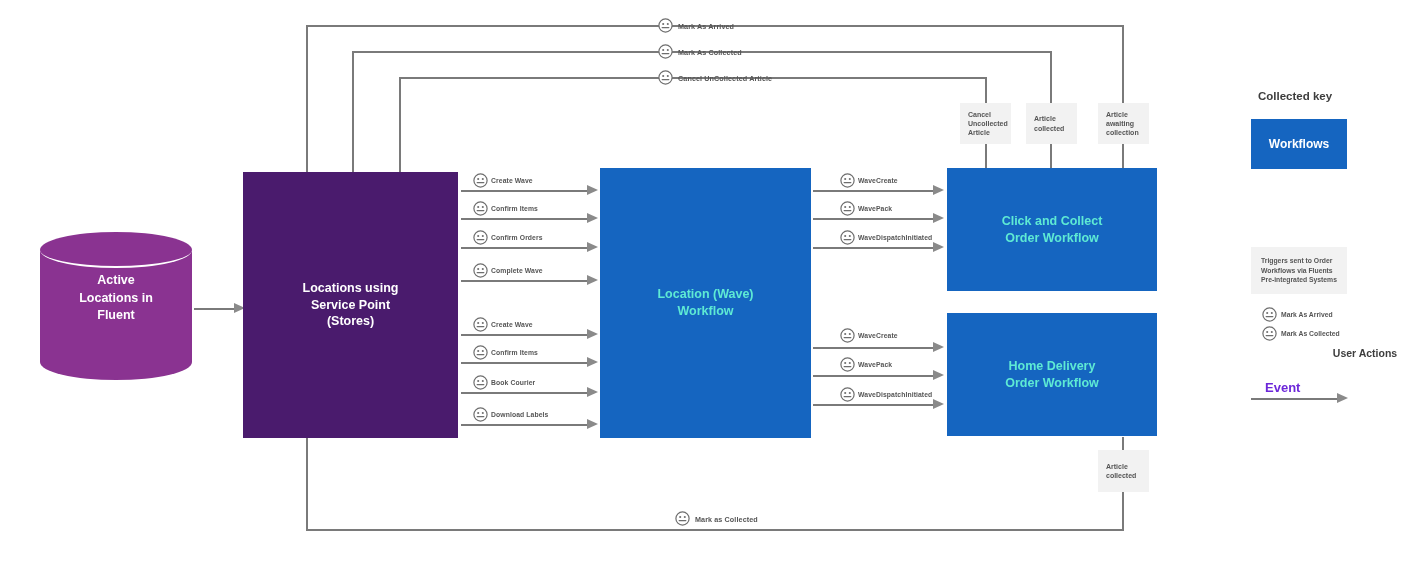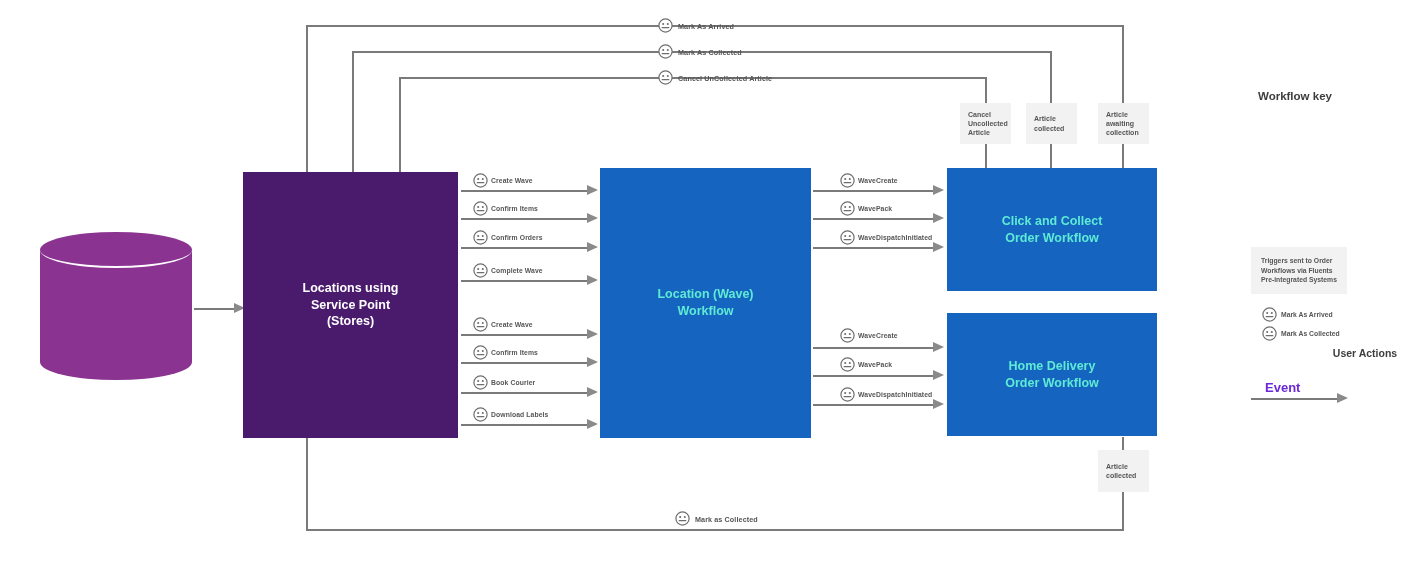--- a/index.html
+++ b/index.html
@@ -215,20 +215,25 @@
   <div class="arrowhead" style="left:933px; top:342px;"></div>
   <div class="hline" style="left:813px; top:375px; width:122px;"></div>
   <div class="arrowhead" style="left:933px; top:370px;"></div>
   <div class="hline" style="left:813px; top:404px; width:122px;"></div>
   <div class="arrowhead" style="left:933px; top:399px;"></div>
 
   <div class="cyl">
     <div class="cyl-bottom"></div>
     <div class="cyl-body"></div>
     <div class="cyl-top"></div>
+    <div class="cyl-label">
+      <div>Active</div>
+      <div>Locations in</div>
+      <div>Fluent</div>
+    </div>
   </div>
 
   <div class="box box-purple-dark" style="left:243px; top:172px; width:215px; height:266px; font-size:12.5px;">
     <div>
       <div>Locations using</div>
       <div>Service Point</div>
       <div>(Stores)</div>
     </div>
   </div>
 
@@ -454,22 +459,25 @@
   <div class="smiley" style="left:840px; top:387px;">
     <svg width="15" height="15" viewBox="0 0 15 15">
         <circle cx="7.5" cy="7.5" r="6.6" fill="#fff" stroke="#6e6e6e" stroke-width="1.2"></circle>
         <circle cx="5.2" cy="6" r="1.05" fill="#6e6e6e"></circle>
         <circle cx="9.8" cy="6" r="1.05" fill="#6e6e6e"></circle>
         <path d="M4.2 9.6 H10.8" stroke="#6e6e6e" stroke-width="1.3" stroke-linecap="round" fill="none"></path>
       </svg>
   </div>
   <div class="evt-label" style="left:858px; top:391px;">WaveDispatchInitiated</div>
 
-  <div class="legend-title" style="left:1258px; top:90px;">Workflow key</div>
-
+  <div class="legend-title" style="left:1258px; top:90px;">Collected key</div>
+
+  <div class="legend-box blue" style="left:1251px; top:119px; width:96px; height:50px;">
+    <span>Workflows</span>
+  </div>
 
 
   <div class="legend-box gray" style="left:1251px; top:247px; width:96px; height:47px;">
     <div>
       <div>Triggers sent to Order</div>
       <div>Workflows via Fluents</div>
       <div>Pre-integrated Systems</div>
     </div>
   </div>
 

